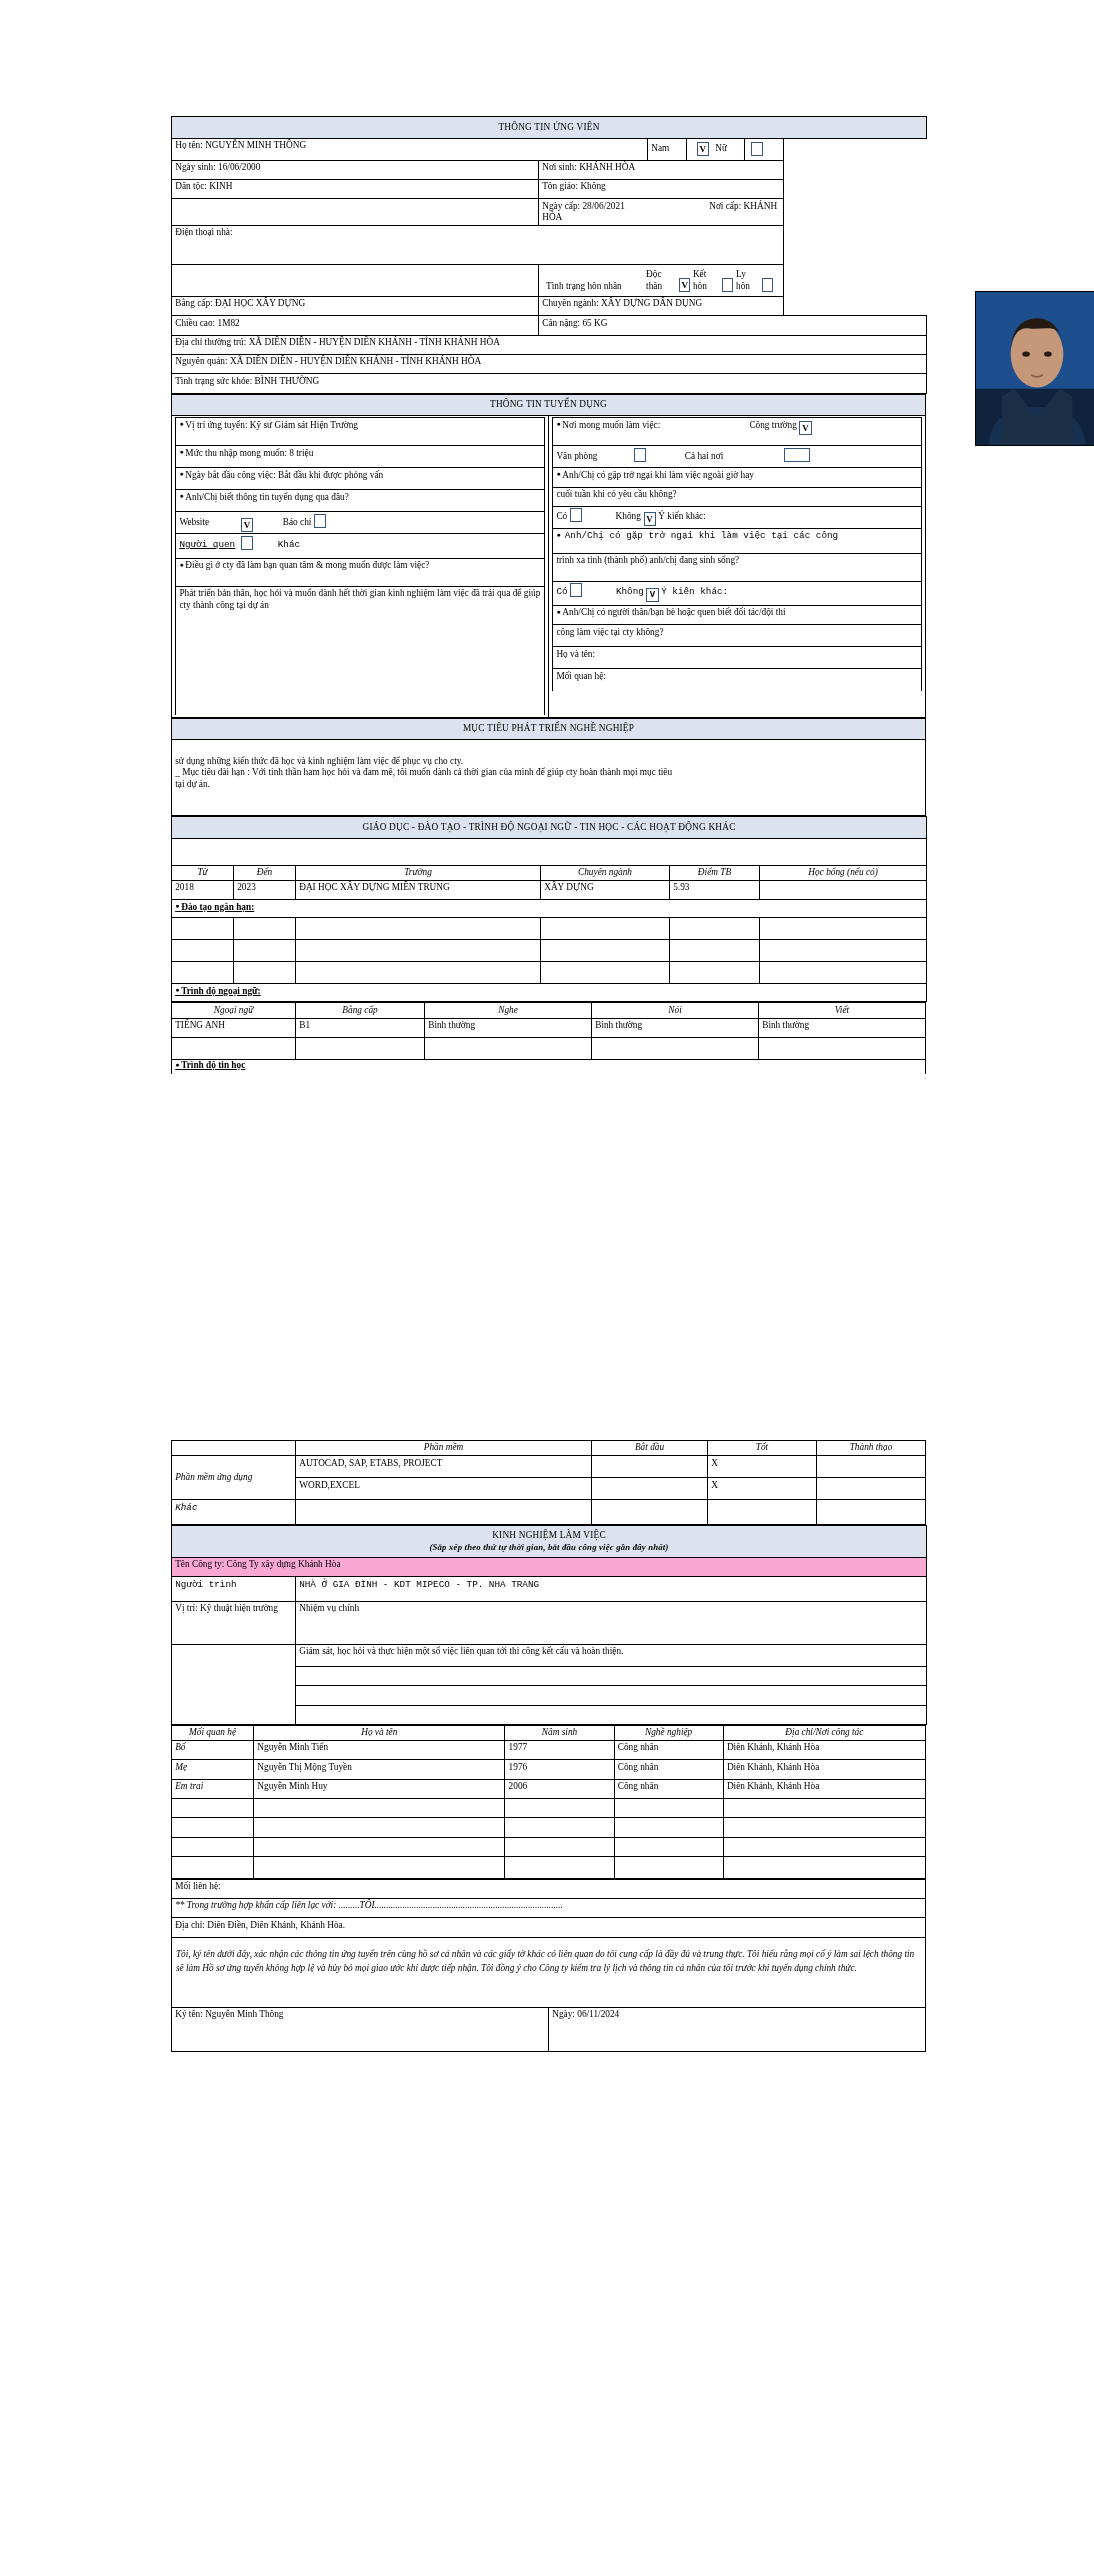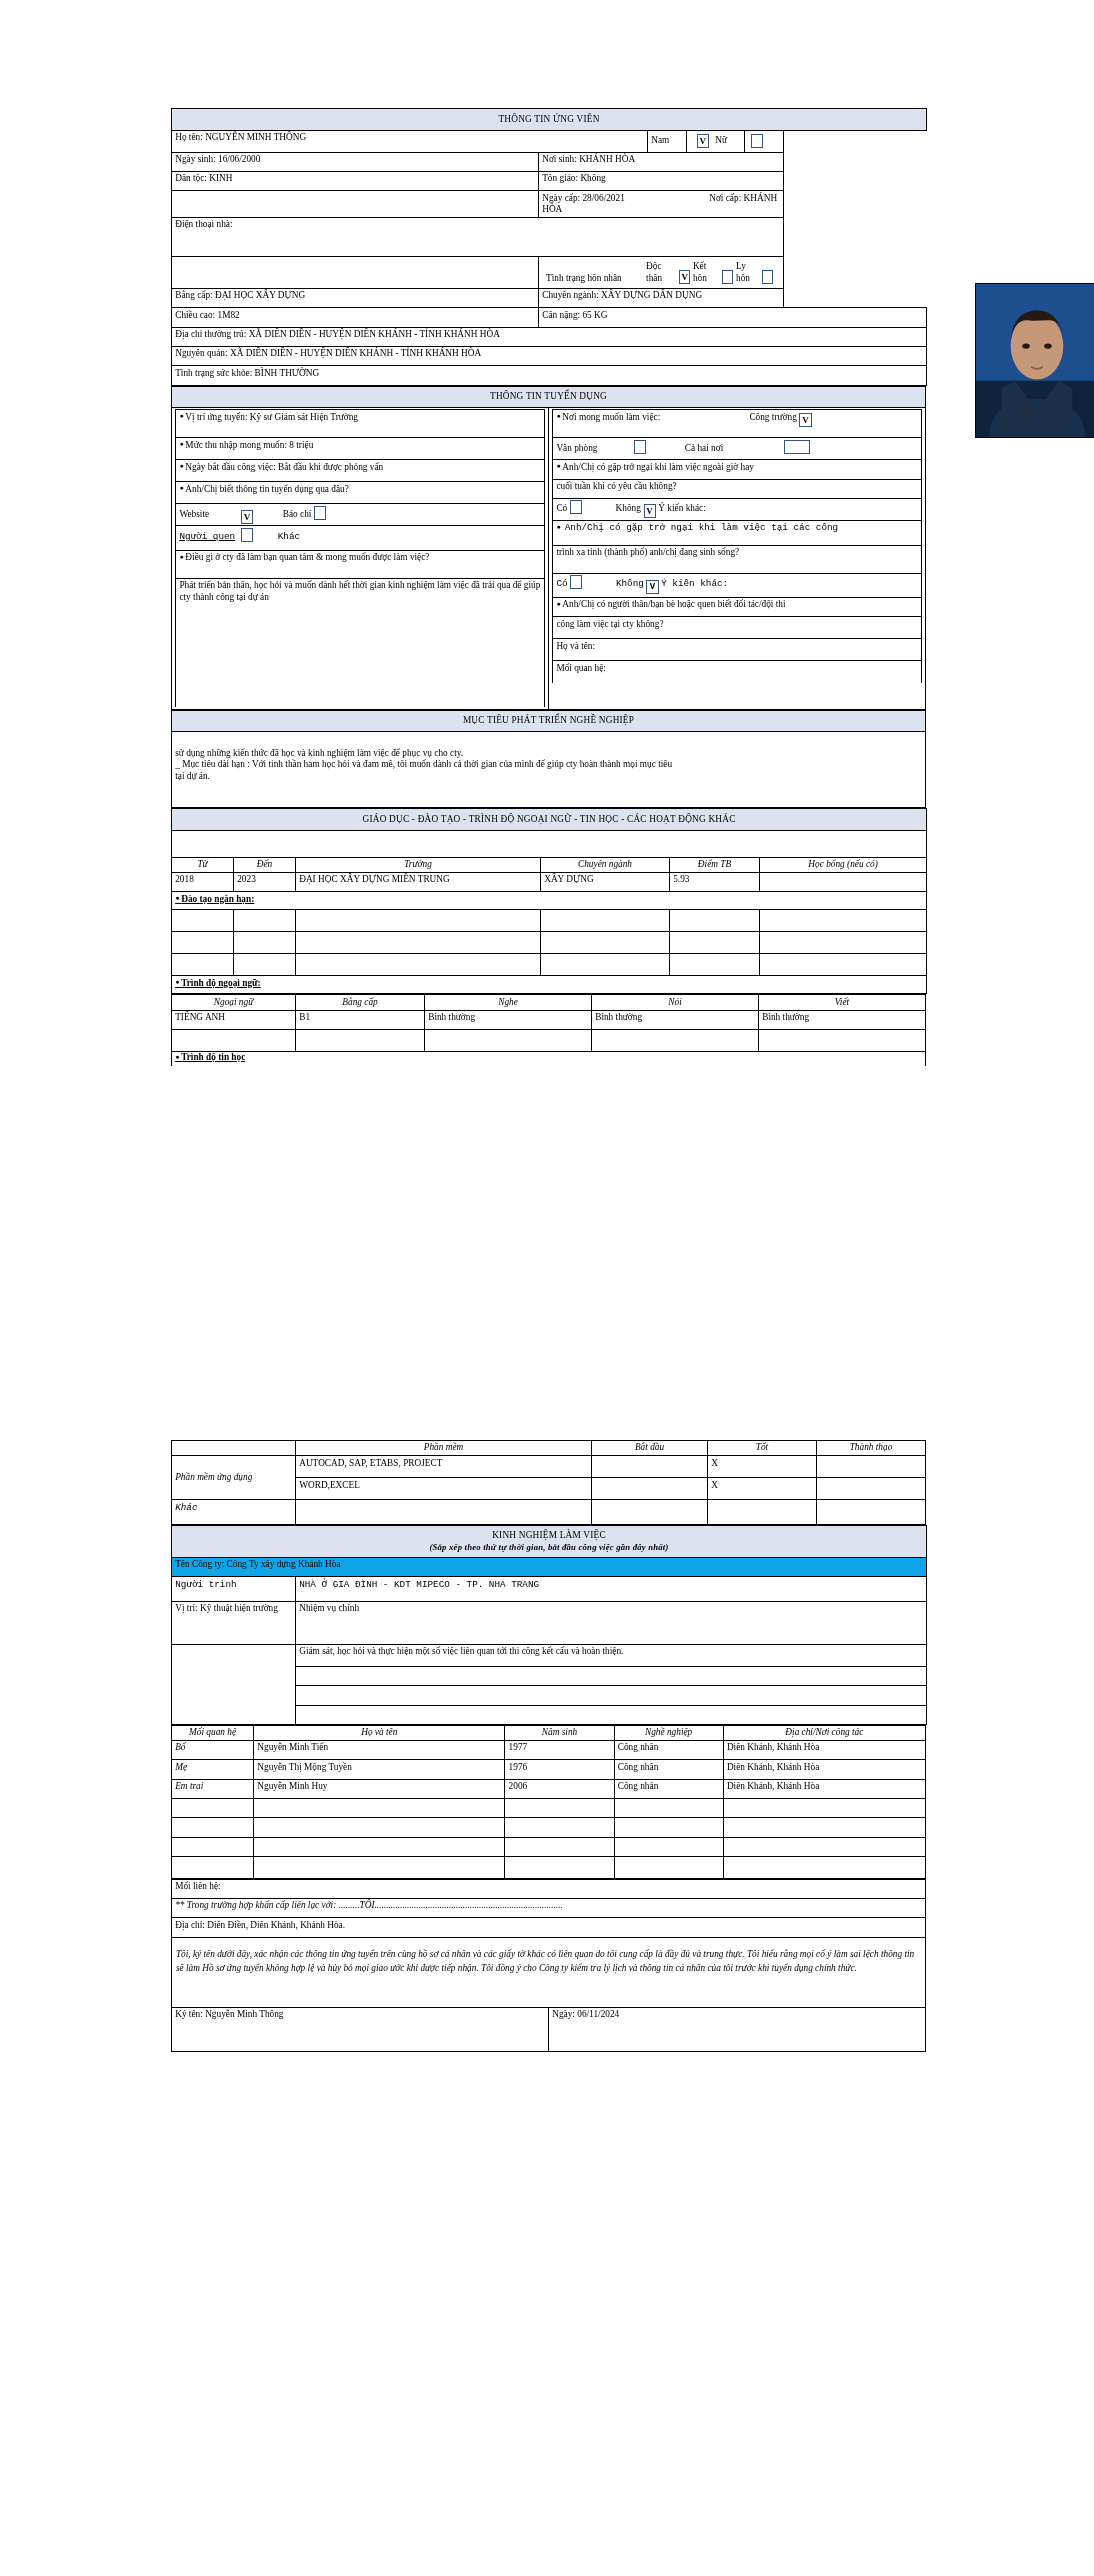--- a/index.html
+++ b/index.html
@@ -7,21 +7,21 @@
   html, body { margin:0; padding:0; }
   body {
     width:1095px; height:2576px;
     background:#ffffff;
     font-family:"Liberation Serif", serif;
     color:#000;
     position:relative;
     overflow:hidden;
   }
   .page { position:absolute; left:171px; width:755px; }
-  .page1 { top:108px; }
+  .page1 { top:116px; }
   .page2 { top:1440px; }
 
   table.frm { width:100%; border-collapse:collapse; table-layout:fixed; }
   table.frm td, table.frm th {
     border:0.6px solid #000;
     padding:1.3px 3.2px;
     font-size:9.3px;
     line-height:1.25;
     vertical-align:top;
     font-weight:normal;
@@ -32,21 +32,21 @@
     text-align:center !important;
     font-weight:bold;
     font-size:9.7px;
     letter-spacing:0.2px;
     padding:4.5px 2.6px !important;
     border-top:1.6px solid #000 !important;
     border-bottom:1.3px solid #000 !important;
   }
   .bandhead .sub { font-weight:bold; font-style:italic; font-size:8.7px; display:block; }
   .bandleft {
-    background:#0ea5e9;
+    background:#f9a8d4;
     font-weight:bold;
     font-size:9.7px;
     border-top:1.6px solid #000 !important;
     border-bottom:1px solid #000 !important;
   }
   .thickTop { border-top:1.6px solid #000 !important; }
   .thickBot { border-bottom:1.6px solid #000 !important; }
 
   .ctr { text-align:right; }
   .ital { font-style:italic; }

